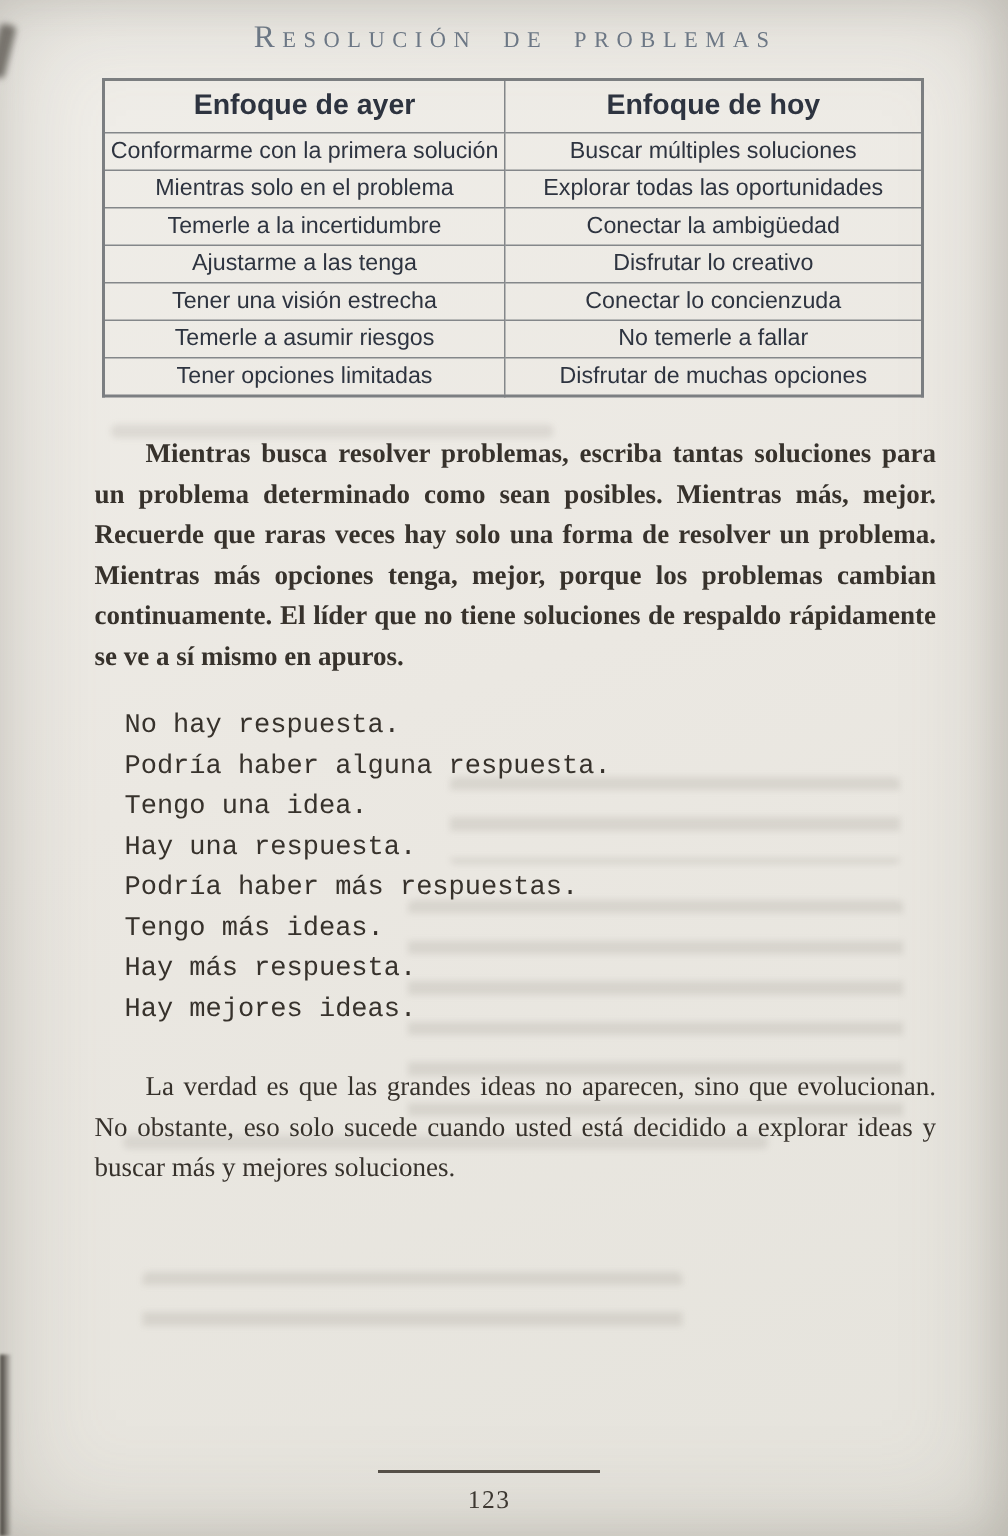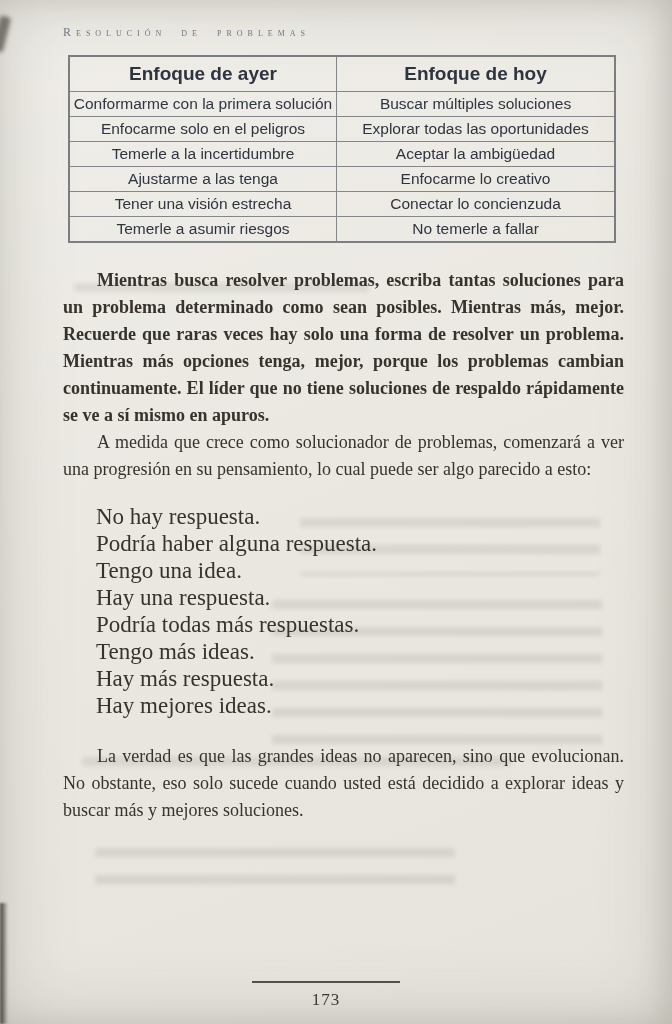--- a/index.html
+++ b/index.html
@@ -13,27 +13,27 @@
     font-family: "Liberation Serif", "DejaVu Serif", serif;
     color: #37322c;
   }
   .content {
     position: relative;
     z-index: 2;
     padding: 10px 48px 0 63px;
   }
   
   .running-head {
-    text-align: left;
+    text-align: center;
     font-variant: small-caps;
-    font-size: 12px;
+    font-size: 21px;
     letter-spacing: 5px;
     word-spacing: 7px;
     color: #6d7988;
-    margin-top: 15px;
+    margin-top: 2px;
   }
   
   table.cmp {
     border-collapse: collapse;
     width: 548px;
     margin: 15px 0 0 5px;
     font-family: "Liberation Sans", "DejaVu Sans", sans-serif;
     color: #2e3440;
     table-layout: fixed;
   }
@@ -57,23 +57,24 @@
   
   .body-p {
     margin: 0;
     font-size: 18px;
     line-height: 27px;
     text-align: justify;
     text-indent: 34px;
   }
   .body-p.first { margin-top: 24px; font-weight: bold; }
   .prog-list {
-    margin: 20px 0 24px 33px;
-    font-size: 23px;
+    margin: 20px 0 24px 20px;
+    font-size: 18px;
     line-height: 27px;
+    font-family: Liberation Mono, monospace;
   }
   .section-heading {
     margin: 18px 0 0 0;
     font-size: 19px;
     font-weight: 400;
     font-variant: small-caps;
     letter-spacing: 0.8px;
     line-height: 30px;
     color: #37322c;
   }
@@ -161,64 +162,67 @@
           <th>Enfoque de ayer</th>
           <th>Enfoque de hoy</th>
         </tr>
       </thead>
       <tbody>
         <tr>
           <td>Conformarme con la primera solución</td>
           <td>Buscar múltiples soluciones</td>
         </tr>
         <tr>
-          <td>Enfocarme solo en el peligros</td>
+          <td>Mientras solo en el problema</td>
           <td>Explorar todas las oportunidades</td>
         </tr>
         <tr>
           <td>Temerle a la incertidumbre</td>
-          <td>Aceptar la ambigüedad</td>
+          <td>Conectar la ambigüedad</td>
         </tr>
         <tr>
           <td>Ajustarme a las tenga</td>
-          <td>Enfocarme lo creativo</td>
+          <td>Disfrutar lo creativo</td>
         </tr>
         <tr>
           <td>Tener una visión estrecha</td>
           <td>Conectar lo concienzuda</td>
         </tr>
         <tr>
           <td>Temerle a asumir riesgos</td>
           <td>No temerle a fallar</td>
         </tr>
+        <tr>
+          <td>Tener opciones limitadas</td>
+          <td>Disfrutar de muchas opciones</td>
+        </tr>
       </tbody>
     </table>
 
     <p class="body-p first">Mientras busca resolver problemas, escriba tantas soluciones para un problema determinado como sean posibles. Mientras más, mejor. Recuerde que raras veces hay solo una forma de resolver un problema. Mientras más opciones tenga, mejor, porque los problemas cambian continuamente. El líder que no tiene soluciones de respaldo rápidamente se ve a sí mismo en apuros.</p>
-    <p class="body-p">A medida que crece como solucionador de problemas, comenzará a ver una progresión en su pensamiento, lo cual puede ser algo parecido a esto:</p>
 
     <div class="prog-list">
       <div>No hay respuesta.</div>
       <div>Podría haber alguna respuesta.</div>
       <div>Tengo una idea.</div>
       <div>Hay una respuesta.</div>
-      <div>Podría todas más respuestas.</div>
+      <div>Podría haber más respuestas.</div>
       <div>Tengo más ideas.</div>
       <div>Hay más respuesta.</div>
       <div>Hay mejores ideas.</div>
     </div>
 
     <p class="body-p">La verdad es que las grandes ideas no aparecen, sino que evolucionan. No obstante, eso solo sucede cuando usted está decidido a explorar ideas y buscar más y mejores soluciones.</p>
 
 
 
   </div>
 
   <div class="footer">
     <div class="footer-rule"></div>
-    <div class="page-number">173</div>
+    <div class="page-number">123</div>
   </div>
 
   <div class="vignette"></div>
   <div class="edge-left-bottom"></div>
   <div class="corner-mark"></div>
 
 </div>
 
 </body></html>

